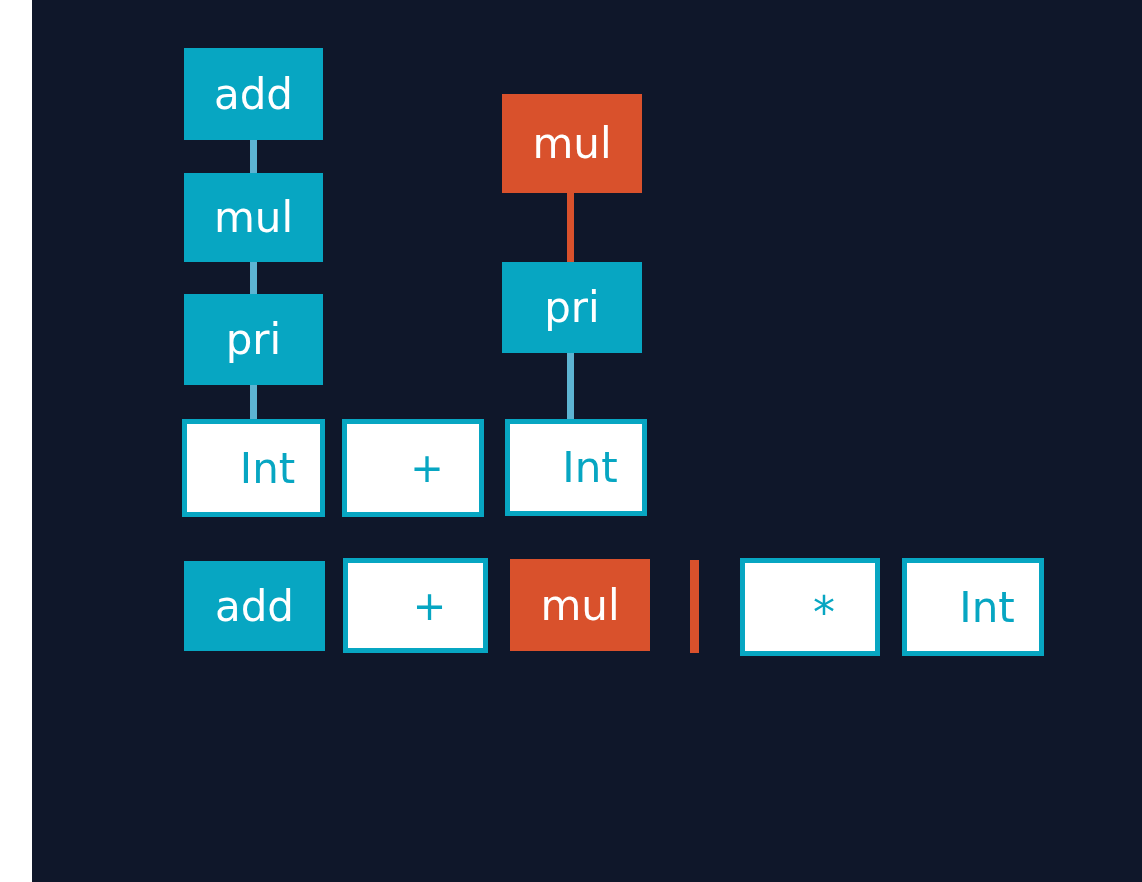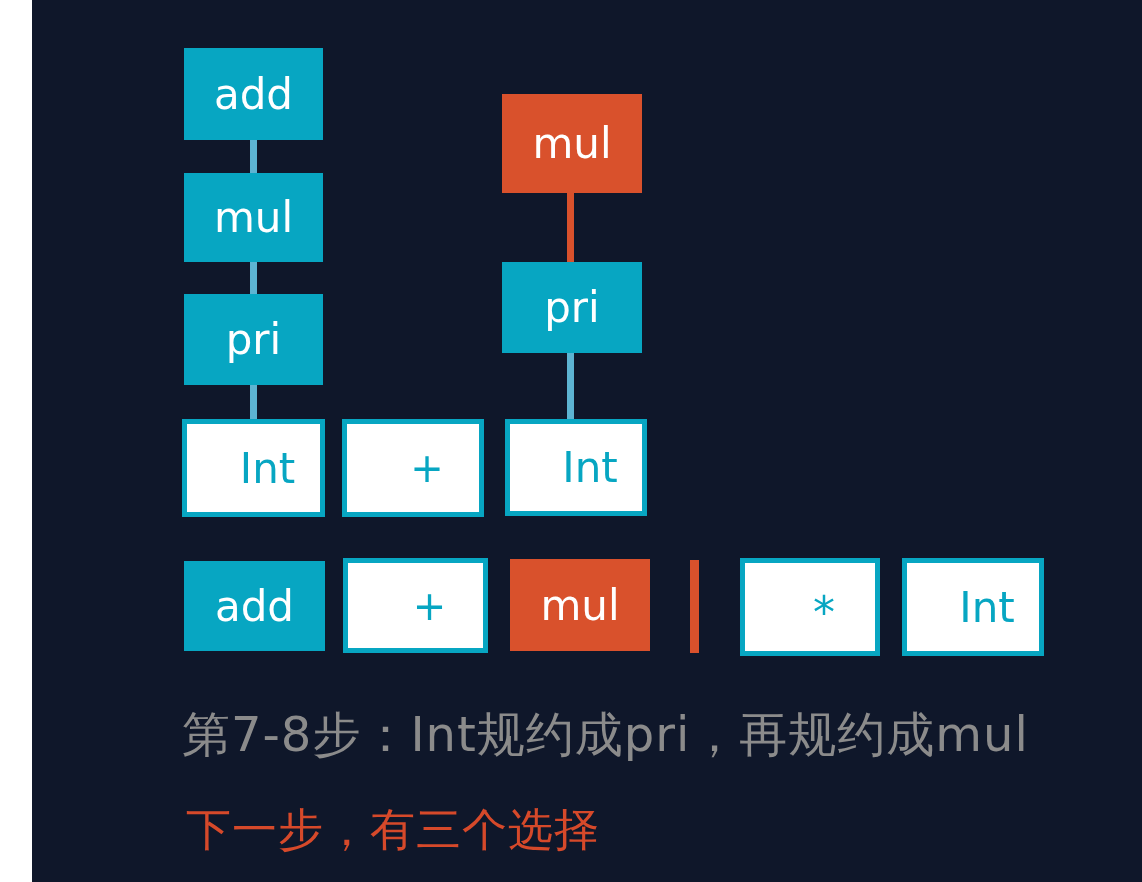--- a/index.html
+++ b/index.html
@@ -56,16 +56,14 @@
   <div class="node fill-teal" style="left:470px;top:262px;width:140px;height:91px;">pri</div>
   <div class="conn conn-blue" style="left:535px;top:353px;width:7px;height:66px;"></div>
 
   <div class="node fill-teal" style="left:152px;top:561px;width:141px;height:90px;">add</div>
   <div class="node outline-teal plus-label" style="left:311px;top:558px;width:145px;height:95px;">+</div>
   <div class="node fill-orange" style="left:478px;top:559px;width:140px;height:92px;">mul</div>
   <div class="divider" style="left:658px;top:560px;width:9px;height:93px;"></div>
   <div class="node outline-teal star-label" style="left:708px;top:558px;width:140px;height:98px;">*</div>
   <div class="node outline-teal" style="left:870px;top:558px;width:142px;height:98px;">Int</div>
 
-  <div class="caption caption-gray" style="left:150px;top:703px;">第7-8步：Int规约成pri，再规约成mul</div>
-  <div class="caption caption-orange" style="left:154px;top:800px;">下一步，有三个选择</div>
 
 </div>
 
 </body></html>

